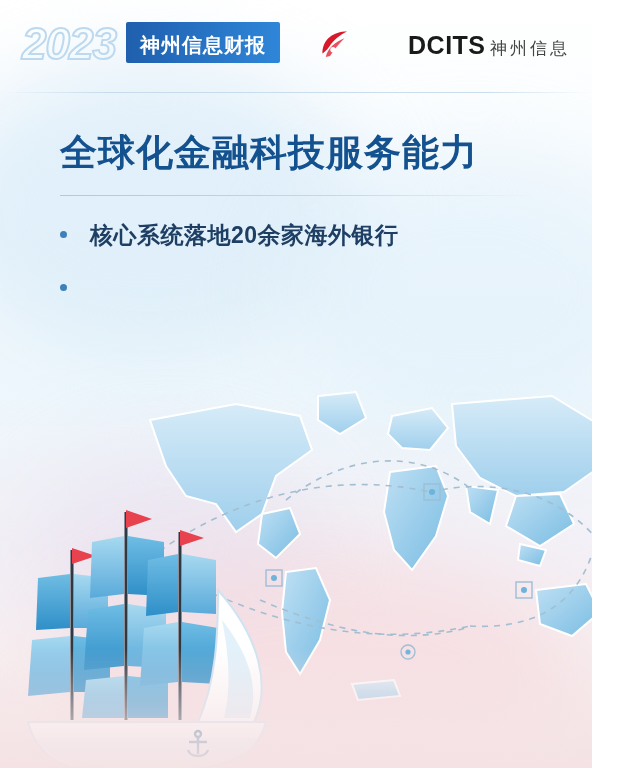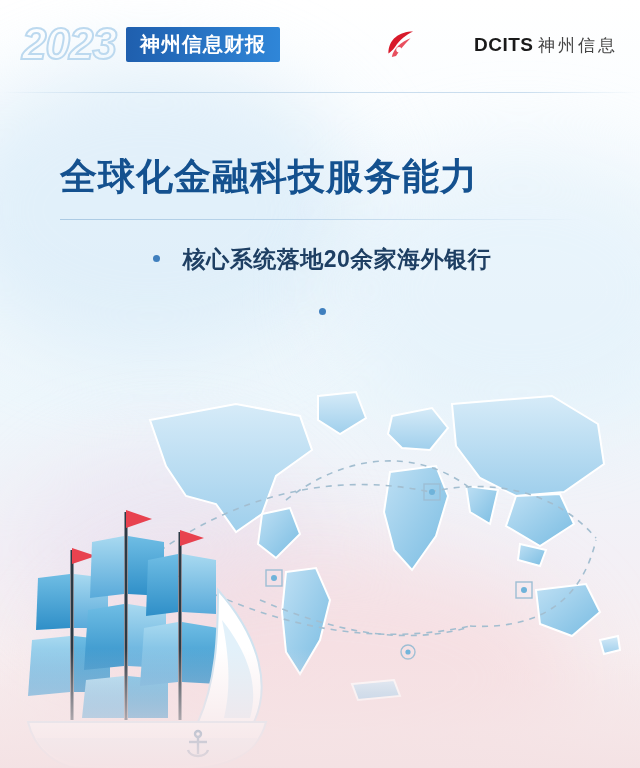--- a/index.html
+++ b/index.html
@@ -6,21 +6,21 @@
 
   html, body {
     width: 640px;
     height: 768px;
     overflow: hidden;
     font-family: "Liberation Sans", "DejaVu Sans", sans-serif;
   }
 
   .poster {
     position: relative;
-    width: 640px;
+    width: 592px;
     height: 768px;
     background: linear-gradient(180deg, #ffffff 0%, #f6fbfe 28%, #eef7fc 52%, #f3f0f6 72%, #f7eef0 86%, #f6e9ea 100%);
     overflow: hidden;
   }
 
   
   .bloom {
     position: absolute;
     border-radius: 50%;
     filter: blur(40px);
@@ -49,59 +49,58 @@
     line-height: 44px;
     color: transparent;
     -webkit-text-stroke: 2px #bcd9ef;
     text-shadow: none;
     margin-right: 10px;
     user-select: none;
   }
 
   .tag {
     display: inline-block;
-    margin-top: 5px;
-    padding: 7px 14px 8px 14px;
+    padding: 13px 14px 8px 14px;
     background: linear-gradient(90deg, #1f5fae 0%, #2f86d8 100%);
     color: #ffffff;
     font-size: 20px;
     font-weight: bold;
     letter-spacing: 1px;
     line-height: 20px;
     border-radius: 2px;
     white-space: nowrap;
   }
 
   .brand {
     margin-left: auto;
     display: flex;
     align-items: center;
     gap: 7px;
     margin-top: 6px;
   }
   .brand-mark { width: 34px; height: 34px; flex: 0 0 34px; }
   .brand-text { line-height: 1.05; }
   .brand-en {
-    font-size: 19px; font-weight: bold; letter-spacing: .5px; color: #1a1a1a; margin-left: 48px;
+    font-size: 25px; font-weight: bold; letter-spacing: .5px; color: #1a1a1a; margin-left: 48px;
   }
   .brand-cn {
     font-size: 17px; letter-spacing: 3px; color: #444; margin-top: 2px;
   }
 
   
   .header-rule {
     position: absolute;
     left: 0; right: 0; top: 92px;
     height: 1px;
     background: linear-gradient(90deg, rgba(190,214,234,0) 0%, rgba(190,214,234,.8) 18%, rgba(190,214,234,.8) 82%, rgba(190,214,234,0) 100%);
     z-index: 5;
   }
 
   
-  .content { position: relative; z-index: 6; padding: 38px 56px 0 60px; margin-top: 24px; }
+  .content { position: relative; z-index: 6; padding: 38px 56px 0 60px; }
 
   .title {
     font-size: 37px;
     font-weight: bold;
     letter-spacing: 1px;
     color: #14518f;
     line-height: 1.25;
     white-space: nowrap;
   }
 
@@ -110,21 +109,20 @@
     height: 1px;
     background: linear-gradient(90deg, rgba(168,200,226,.95) 0%, rgba(168,200,226,.55) 62%, rgba(168,200,226,0) 100%);
   }
 
   .bullets { list-style: none; }
   .bullet {
     display: flex;
     align-items: flex-start;
     gap: 23px;
     margin-bottom: 22px;
-    justify-content: center;
   }
   .dot {
     flex: 0 0 auto;
     width: 7px; height: 7px;
     margin-top: 11px;
     border-radius: 50%;
     background: #3f7fbe;
   }
   .bullet-text {
     font-size: 23px;

